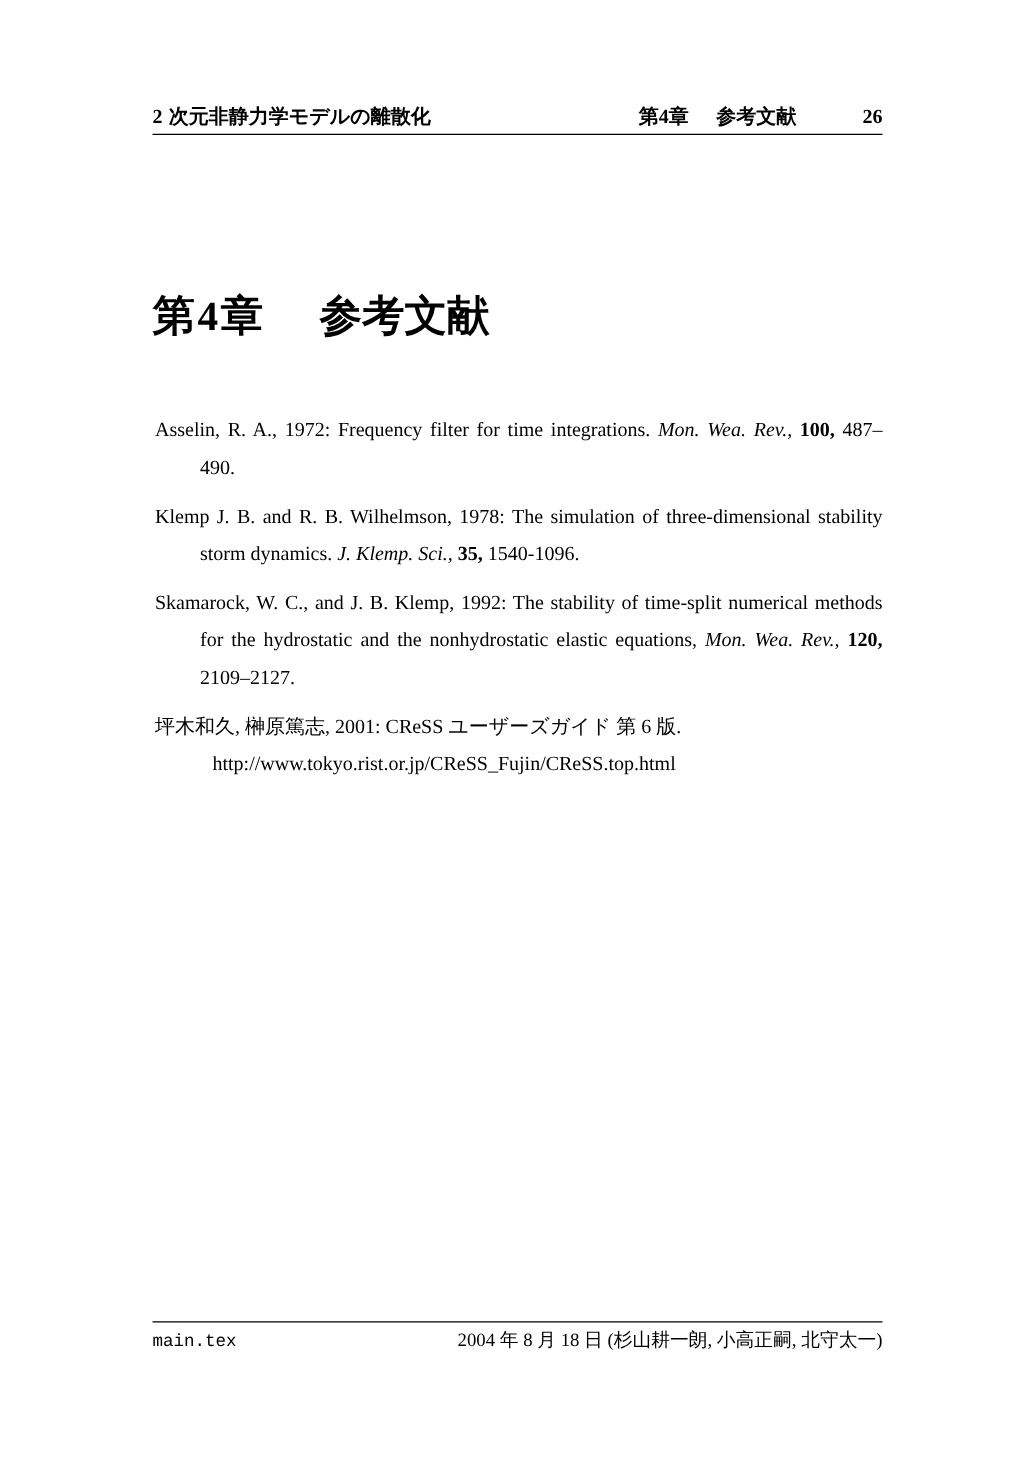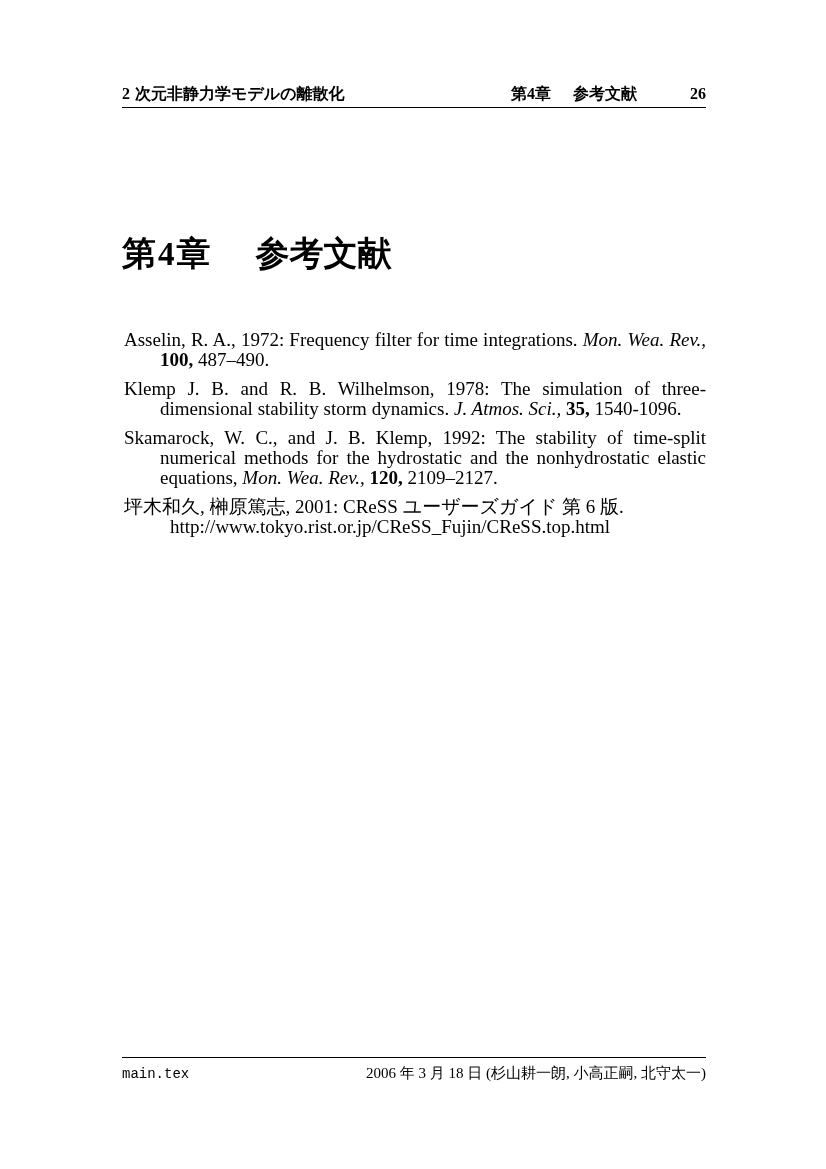--- a/index.html
+++ b/index.html
@@ -53,22 +53,22 @@
     font-size: 33px;
     padding: 0 2px;
   }
   .chapter-name { margin-left: 45px; }
   
   .references {
     position: absolute;
     left: 124px;
     top: 330px;
     width: 582px;
-    font-size: 19px;
-    line-height: 20px;
+    font-size: 16px;
+    line-height: 30px;
   }
   .reference {
     margin: 0 0 9px 0;
     padding-left: 36px;
     text-indent: -36px;
     text-align: justify;
   }
   .seg-italic { font-style: italic; }
   .seg-bold { font-weight: bold; }
   .seg-url {
@@ -105,23 +105,23 @@
       <span class="cjk-gothic">第</span><span class="hdr-left-number">4</span><span class="cjk-gothic">章</span><span class="hdr-section cjk-gothic">参考文献</span><span class="hdr-pageno">26</span>
     </span>
   </div>
 
   <h1 class="chapter-title">
     <span>第</span><span class="chapter-number">4</span><span>章</span><span class="chapter-name">参考文献</span>
   </h1>
 
   <div class="references">
       <p class="reference"><span class="seg-normal">Asselin, R. A., 1972: Frequency filter for time integrations. </span><span class="seg-italic">Mon. Wea. Rev., </span><span class="seg-bold">100, </span><span class="seg-normal">487–490.</span></p>
-      <p class="reference"><span class="seg-normal">Klemp J. B. and R. B. Wilhelmson, 1978: The simulation of three-dimensional stability storm dynamics. </span><span class="seg-italic">J. Atmos. Sci., </span><span class="seg-bold">35, </span><span class="seg-normal">1540-1096.</span></p>
+      <p class="reference"><span class="seg-normal">Klemp J. B. and R. B. Wilhelmson, 1978: The simulation of three-dimensional stability storm dynamics. </span><span class="seg-italic">J. Klemp. Sci., </span><span class="seg-bold">35, </span><span class="seg-normal">1540-1096.</span></p>
       <p class="reference"><span class="seg-normal">Skamarock, W. C., and J. B. Klemp, 1992: The stability of time-split numerical methods for the hydrostatic and the nonhydrostatic elastic equations, </span><span class="seg-italic">Mon. Wea. Rev., </span><span class="seg-bold">120, </span><span class="seg-normal">2109–2127.</span></p>
       <p class="reference"><span class="seg-normal">坪木和久, 榊原篤志, 2001: CReSS ユーザーズガイド 第 6 版.</span><span class="seg-url">http://www.tokyo.rist.or.jp/CReSS_Fujin/CReSS.top.html</span></p>
     </div>
 
   <div class="running-footer">
     <span class="footer-file">main.tex</span>
-    <span>2006 年 3 月 18 日 (杉山耕一朗, 小高正嗣, 北守太一)</span>
+    <span>2004 年 8 月 18 日 (杉山耕一朗, 小高正嗣, 北守太一)</span>
   </div>
 
 </div>
 
 </body></html>

